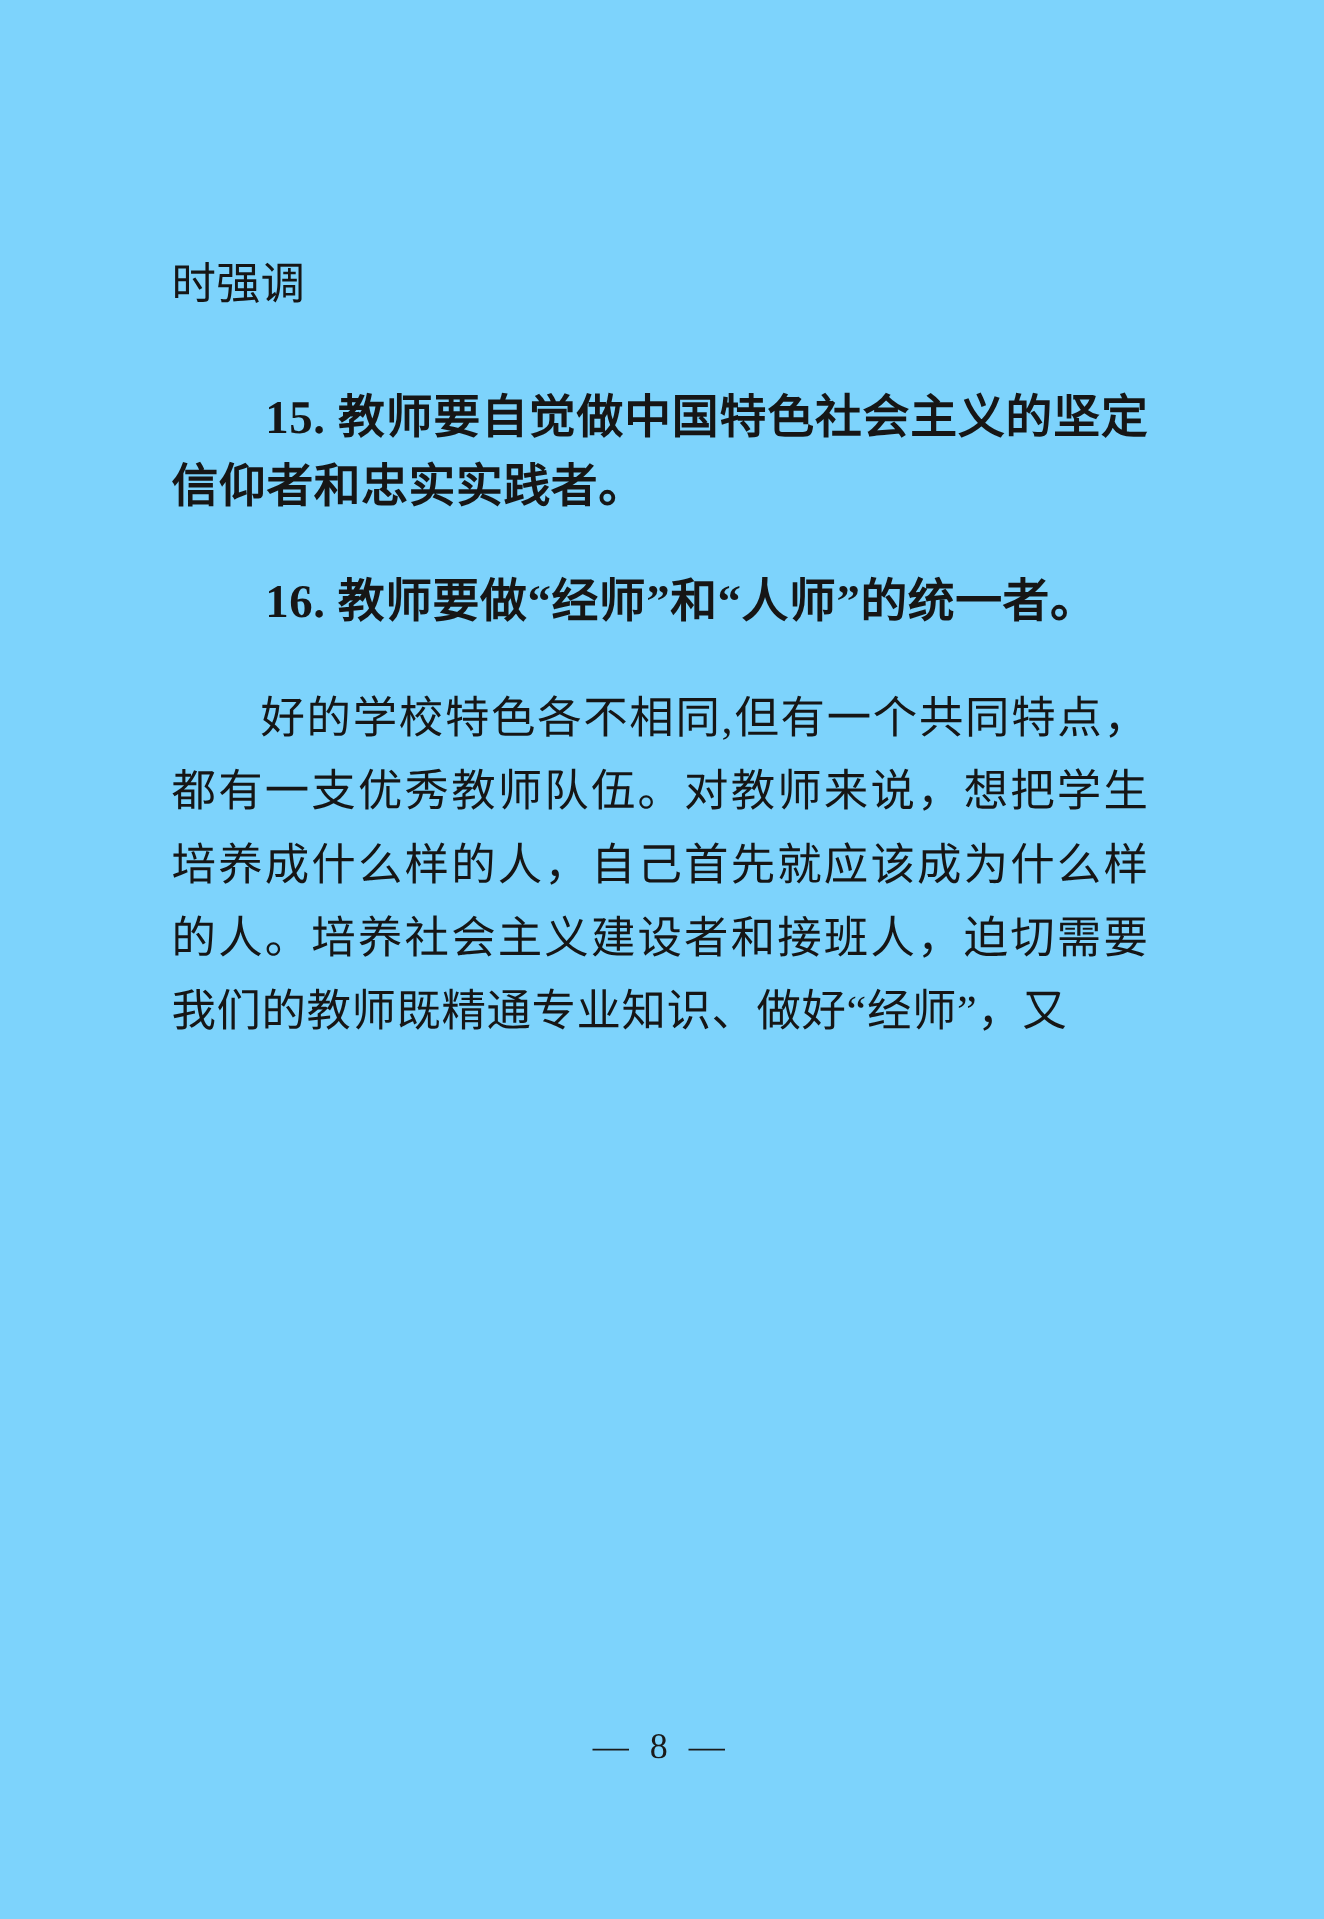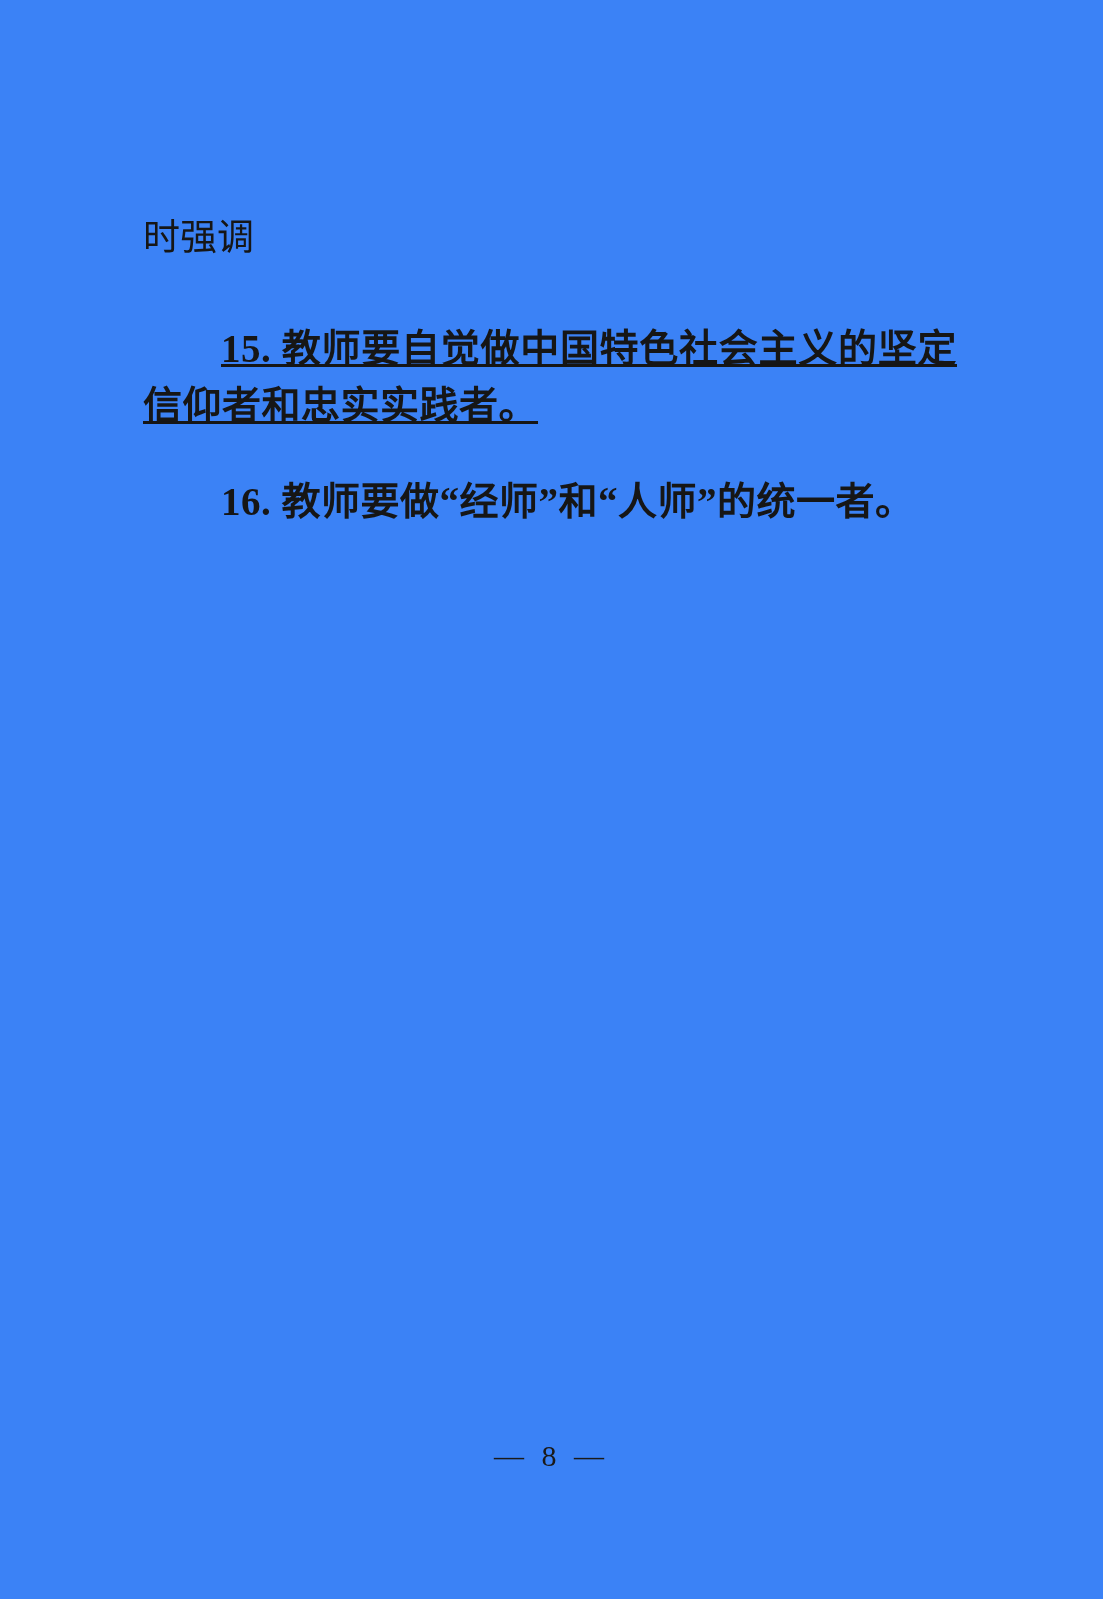--- a/index.html
+++ b/index.html
@@ -11,21 +11,21 @@
     height: 1599px;
     background: #fdfdfd;
     position: relative;
     overflow: hidden;
     font-family: "Liberation Serif", "DejaVu Serif", serif;
     color: #161616;
   }
   .scan-page {
     position: absolute;
     inset: 0;
-    background: #3b82f6;
+    background: #7dd3fc;
   }
   .content {
     position: absolute;
     left: 143px;
     top: 170px;
     width: 814px;
   }
   .continuation {
     font-size: 37px;
     line-height: 61px;
@@ -36,21 +36,20 @@
     font-size: 39px;
     line-height: 57px;
     font-weight: bold;
     text-indent: 2em;
     text-align: justify;
     text-justify: inter-ideograph;
     letter-spacing: 0.5px;
   }
   .heading-15 {
     margin-top: 52px;
-    text-decoration: underline;
   }
   .body-paragraph {
     font-size: 37px;
     line-height: 61px;
     text-indent: 2em;
     text-align: justify;
     text-justify: inter-ideograph;
     letter-spacing: 0.5px;
   }
   .body-15 {
@@ -88,17 +87,18 @@
   <div class="content">
 
     <p class="continuation">时强调</p>
 
     <p class="section-heading heading-15">15. 教师要自觉做中国特色社会主义的坚定信仰者和忠实实践者。</p>
 
 
 
     <p class="section-heading heading-16">16. 教师要做“经师”和“人师”的统一者。</p>
 
+    <p class="body-paragraph body-16">好的学校特色各不相同,但有一个共同特点，都有一支优秀教师队伍。对教师来说，想把学生培养成什么样的人，自己首先就应该成为什么样的人。培养社会主义建设者和接班人，迫切需要我们的教师既精通专业知识、做好“经师”，又</p>
 
   </div>
 
   <div class="page-footer">— 8 —</div>
 </div>
 
 </body></html>

